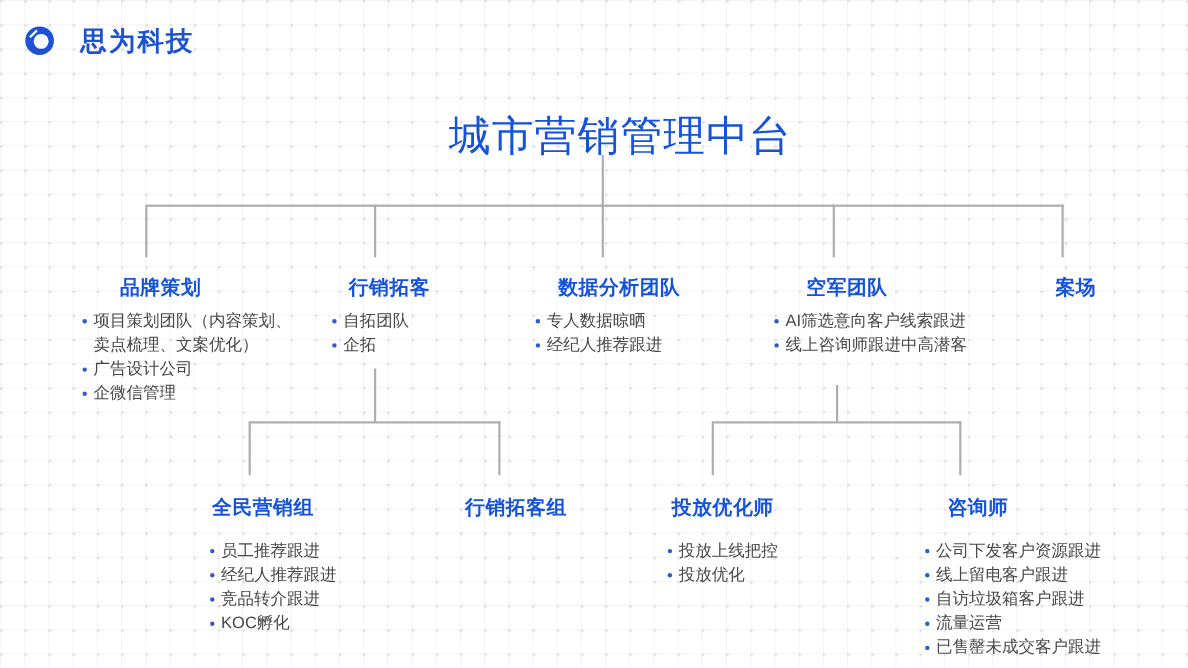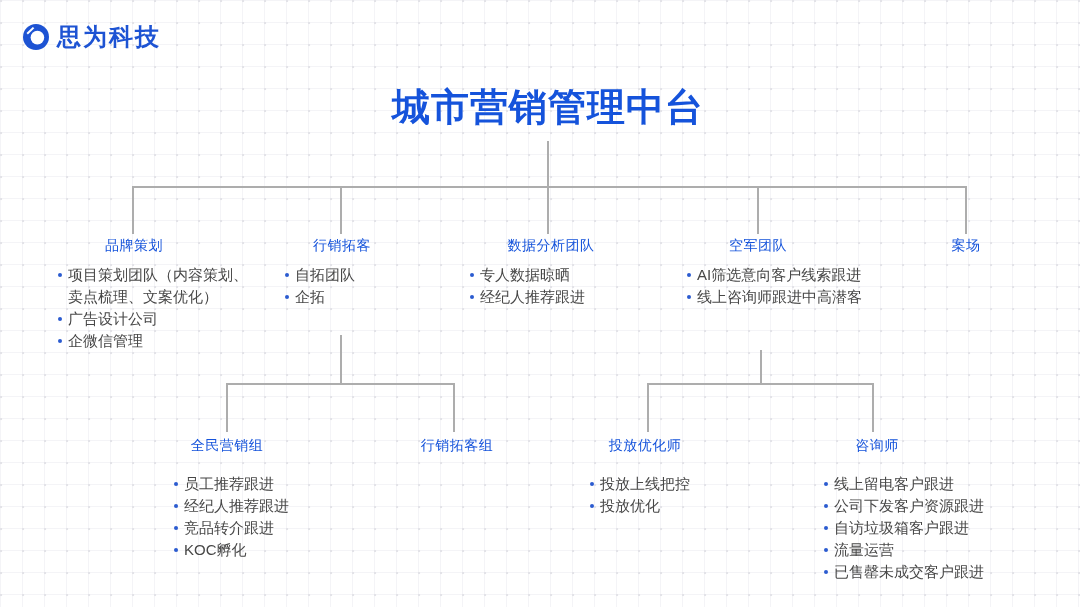--- a/index.html
+++ b/index.html
@@ -6,36 +6,36 @@
   .canvas{
     position:relative;width:1080px;height:607px;overflow:hidden;
     font-family:"Liberation Sans","DejaVu Sans",sans-serif;
     background-color:#ffffff;
     background-image:
       radial-gradient(circle at 1px 1px,#e3e3e8 1.3px,rgba(0,0,0,0) 1.6px),
       linear-gradient(to right,#f4f4f7 1px,rgba(0,0,0,0) 1px),
       linear-gradient(to bottom,#f4f4f7 1px,rgba(0,0,0,0) 1px);
     background-size:22px 22px,22px 22px,22px 22px;
   }
-  .logo{position:absolute;left:22px;top:21px;display:flex;align-items:center;gap:7px;}
+  .logo{position:absolute;left:22px;top:21px;display:flex;align-items:center;gap:23px;}
   .logo-text{font-size:24px;font-weight:bold;color:#1D53D3;letter-spacing:2px;}
   .title{
     position:absolute;left:548px;top:82px;transform:translateX(-50%);
-    font-size:38px;font-weight:bold;color:#1553DB;letter-spacing:1px;
-    white-space:nowrap;margin:0;
+    font-size:38px;font-weight:normal;color:#1553DB;letter-spacing:1px;
+    white-space:nowrap;margin:16px;
   }
   .line{position:absolute;background:#ADADAD;}
   .vl{width:2px;}
   .hl{height:2px;}
   .nh{
-    position:absolute;transform:translateX(-50%);margin:0;
-    font-size:14px;font-weight:normal;color:#1553DB;white-space:nowrap;letter-spacing:0.5px;
+    position:absolute;transform:translateX(-50%);margin:12px;
+    font-size:18px;font-weight:bold;color:#1553DB;white-space:nowrap;letter-spacing:0.5px;
   }
   .nl{
-    position:absolute;list-style:none;margin:0;padding:0;
+    position:absolute;list-style:none;margin:17px;padding:0;
     font-size:15px;line-height:22px;color:#474747;
   }
   .nl li{position:relative;padding-left:12px;white-space:nowrap;}
   .nl.wrap li{white-space:normal;width:186px;}
   .dot{
     position:absolute;left:2px;top:9px;width:4px;height:4px;border-radius:50%;
     background:#2B5BD0;
   }
 </style>
 </head>
@@ -109,20 +109,20 @@
   <h2 class="nh" style="left:457px;top:437px">行销拓客组</h2>
 
   <h2 class="nh" style="left:645px;top:437px">投放优化师</h2>
   <ul class="nl" style="left:588px;top:473px">
     <li><span class="dot"></span><span>投放上线把控</span></li>
     <li><span class="dot"></span><span>投放优化</span></li>
   </ul>
 
   <h2 class="nh" style="left:877px;top:437px">咨询师</h2>
   <ul class="nl" style="left:822px;top:473px">
+    <li><span class="dot"></span><span>公司下发客户资源跟进</span></li>
     <li><span class="dot"></span><span>线上留电客户跟进</span></li>
-    <li><span class="dot"></span><span>公司下发客户资源跟进</span></li>
     <li><span class="dot"></span><span>自访垃圾箱客户跟进</span></li>
     <li><span class="dot"></span><span>流量运营</span></li>
     <li><span class="dot"></span><span>已售罄未成交客户跟进</span></li>
   </ul>
 
 </div>
 
 </body></html>

